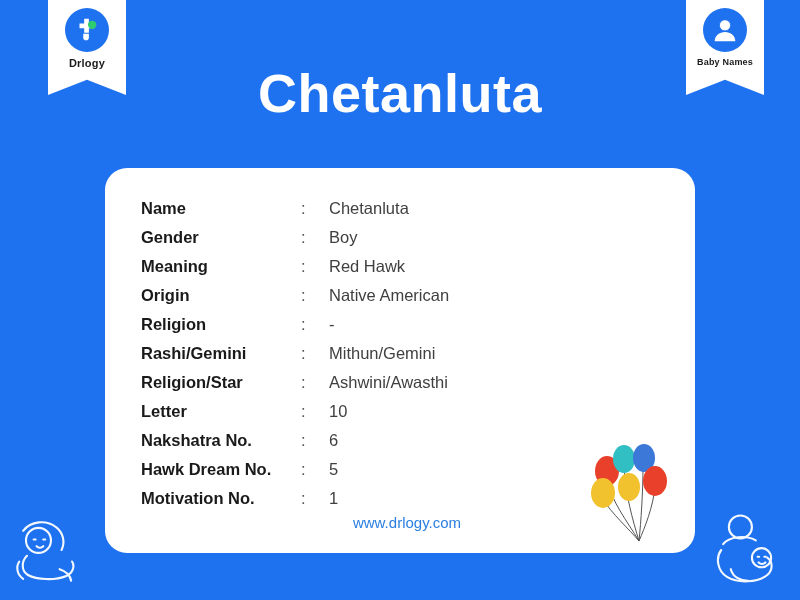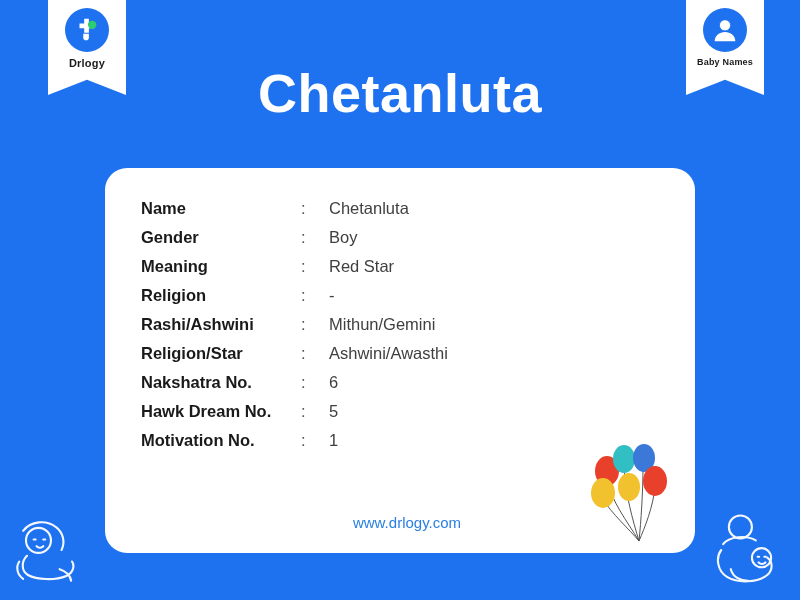--- a/index.html
+++ b/index.html
@@ -170,36 +170,46 @@
         <td class="value">Chetanluta</td>
       </tr>
       <tr>
         <td class="label">Gender</td>
         <td class="colon">:</td>
         <td class="value">Boy</td>
       </tr>
       <tr>
         <td class="label">Meaning</td>
         <td class="colon">:</td>
-        <td class="value">Red Star</td>
+        <td class="value">Red Hawk</td>
+      </tr>
+      <tr>
+        <td class="label">Origin</td>
+        <td class="colon">:</td>
+        <td class="value">Native American</td>
       </tr>
       <tr>
         <td class="label">Religion</td>
         <td class="colon">:</td>
         <td class="value">-</td>
       </tr>
       <tr>
-        <td class="label">Rashi/Ashwini</td>
+        <td class="label">Rashi/Gemini</td>
         <td class="colon">:</td>
         <td class="value">Mithun/Gemini</td>
       </tr>
       <tr>
         <td class="label">Religion/Star</td>
         <td class="colon">:</td>
         <td class="value">Ashwini/Awasthi</td>
+      </tr>
+      <tr>
+        <td class="label">Letter</td>
+        <td class="colon">:</td>
+        <td class="value">10</td>
       </tr>
       <tr>
         <td class="label">Nakshatra No.</td>
         <td class="colon">:</td>
         <td class="value">6</td>
       </tr>
       <tr>
         <td class="label">Hawk Dream No.</td>
         <td class="colon">:</td>
         <td class="value">5</td>

